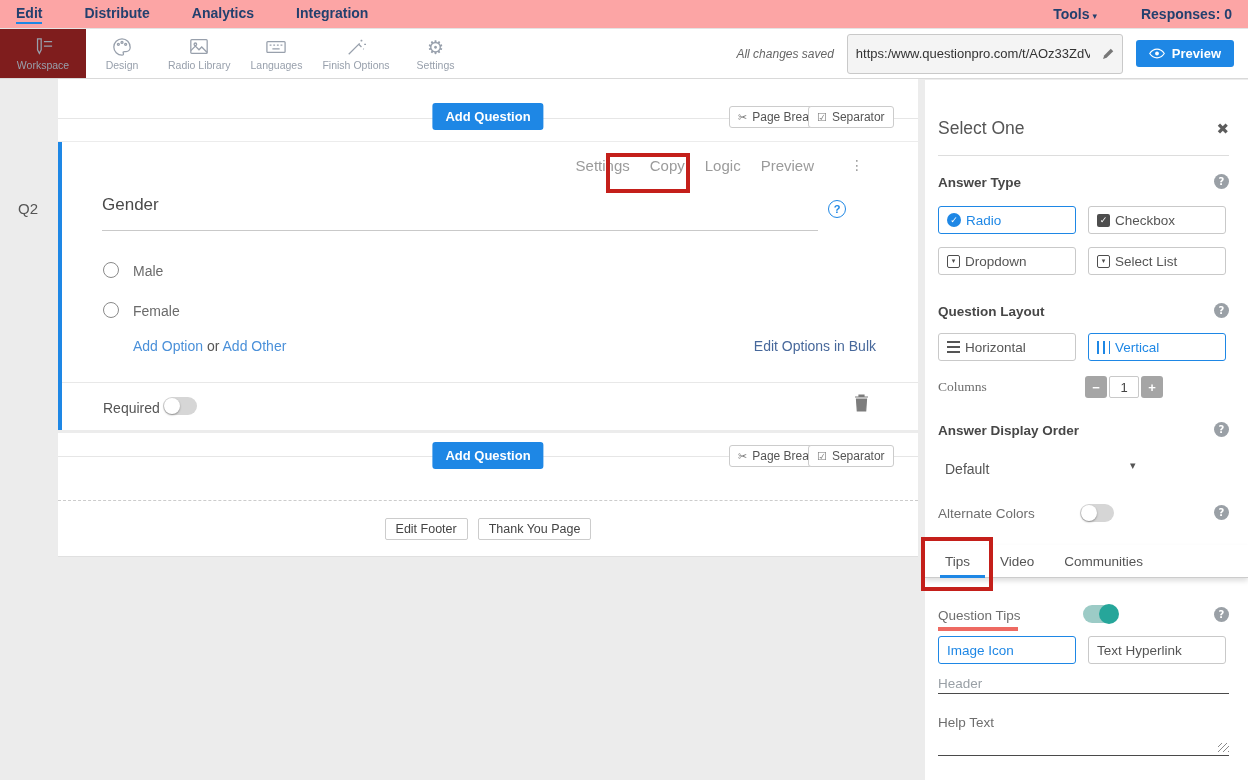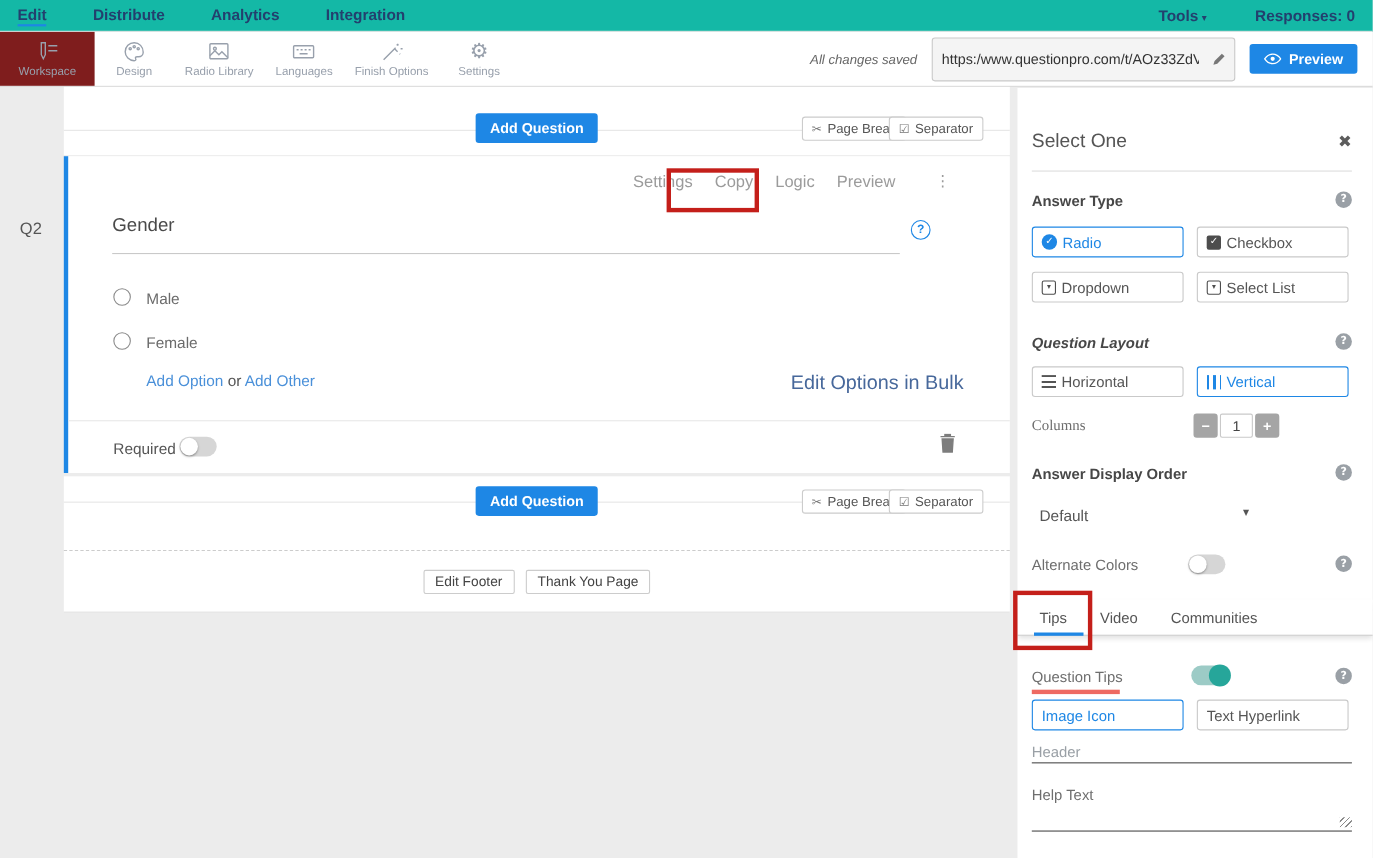--- a/index.html
+++ b/index.html
@@ -6,21 +6,21 @@
   html,body { margin:0; padding:0; }
   body {
     width:1248px; height:780px; position:relative; overflow:hidden;
     background:#ececec; color:#555;
     font-family:"Liberation Sans","DejaVu Sans",sans-serif;
     -webkit-font-smoothing:antialiased;
   }
   .ico { font-family:"DejaVu Sans",sans-serif; }
 
   
-  .topnav { position:absolute; top:0; left:0; right:0; height:29px; background:#14b8a6;
+  .topnav { position:absolute; top:0; left:0; right:0; height:29px; background:#fca5a5;
     border-bottom:1px solid #e4e4e4; display:flex; align-items:center; padding:0 16px; }
   .topnav .links { display:flex; gap:42px; }
   .navitem { font-size:14px; font-weight:600; color:#23406e; cursor:pointer; }
   .navitem.active { border-bottom:2px solid #1e87e5; padding-bottom:1px; }
   .topnav .right { margin-left:auto; display:flex; gap:44px; align-items:center; }
   .navitem .caret { font-size:9px; margin-left:3px; }
 
   
   .toolbar { position:absolute; top:29px; left:0; right:0; height:50px; background:#fff;
     border-bottom:1px solid #d9d9d9; display:flex; align-items:stretch; }
@@ -57,21 +57,21 @@
   .qmenu .dots { margin-left:16px; font-size:14px; letter-spacing:0; color:#9b9b9b; line-height:17px; }
   .qtitle { position:absolute; left:40px; top:53px; font-size:17px; color:#4a4a4a; cursor:text; }
   .qunderline { position:absolute; left:40px; width:716px; top:88px; height:1px; background:#c9c9c9; }
   .qhelp { position:absolute; left:766px; top:58px; width:18px; height:18px; border:1.6px solid #1e87e5;
     border-radius:50%; color:#1e87e5; font-size:11px; font-weight:700; display:flex; align-items:center;
     justify-content:center; cursor:pointer; }
   .radio { position:absolute; width:16px; height:16px; border:1.6px solid #8a8a8a; border-radius:50%; background:#fff; }
   .optlabel { position:absolute; font-size:14px; color:#6b6b6b; cursor:text; }
   .linkblue { color:#4a90d9; cursor:pointer; }
   .addrow { position:absolute; left:71px; top:196px; font-size:14px; color:#555; }
-  .editbulk { position:absolute; right:42px; top:196px; font-size:18px; color:#47689b; cursor:pointer; }
+  .editbulk { position:absolute; right:42px; top:196px; font-size:14px; color:#47689b; cursor:pointer; }
   .qdivider { position:absolute; left:0; right:0; top:240px; height:1px; background:#e8e8e8; }
   .reqlabel { position:absolute; left:41px; top:258px; font-size:14px; color:#555; }
 
   .toggle { position:absolute; width:34px; height:18px; border-radius:9px; background:#d6d6d6; cursor:pointer; }
   .toggle .knob { position:absolute; width:16px; height:16px; top:1px; left:1px; border-radius:50%;
     background:#fff; box-shadow:0 1px 2px rgba(0,0,0,.35); }
   .toggle.on { background:#9ccbc6; }
   .toggle.on .knob { left:auto; right:-2px; top:-1px; width:20px; height:20px; background:#26a69a; box-shadow:none; }
 
   .trash { position:absolute; left:792px; top:252px; cursor:pointer; }
@@ -294,21 +294,21 @@
   </button>
   <button class="tbtn" style="left:13px; top:167px;">
     <span class="i-drop ico">▾</span>
     <span>Dropdown</span>
   </button>
   <button class="tbtn" style="left:163px; top:167px;">
     <span class="i-drop ico">▾</span>
     <span>Select List</span>
   </button>
 
-  <div class="plabel-b" style="top:224px;font-style:italic;">Question Layout</div>
+  <div class="plabel-b" style="top:224px;">Question Layout</div>
   <div class="phelp ico" style="top:223px;">?</div>
 
   <button class="tbtn" style="left:13px; top:253px;">
     <span class="i-horiz"></span>
     <span>Horizontal</span>
   </button>
   <button class="tbtn sel" style="left:163px; top:253px;">
     <span class="i-vert"></span>
     <span>Vertical</span>
   </button>

